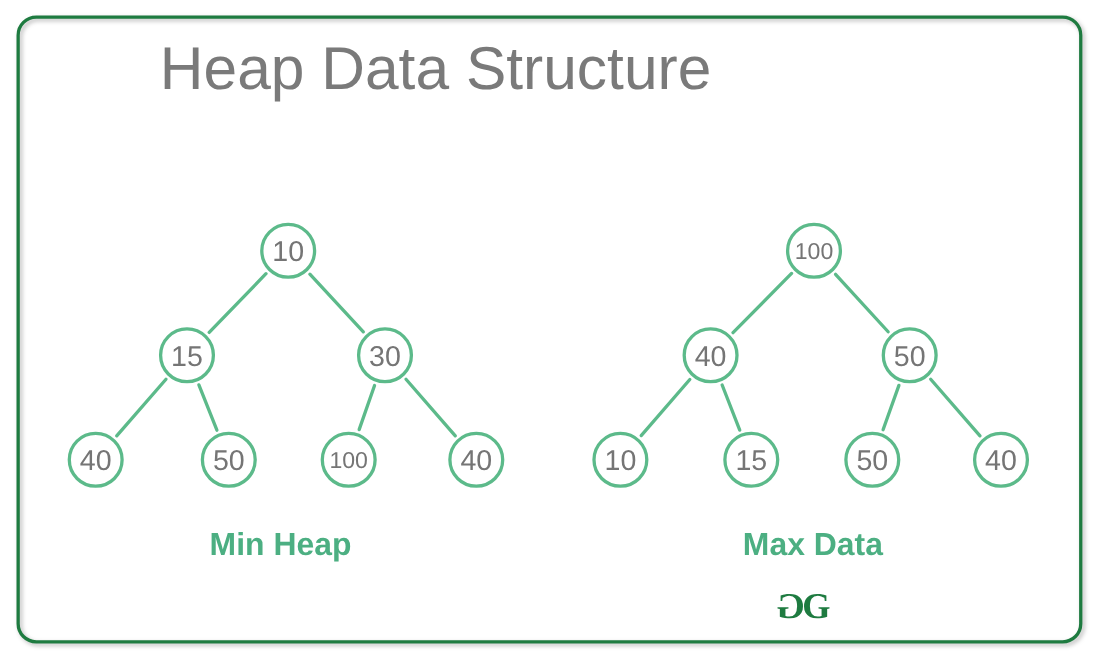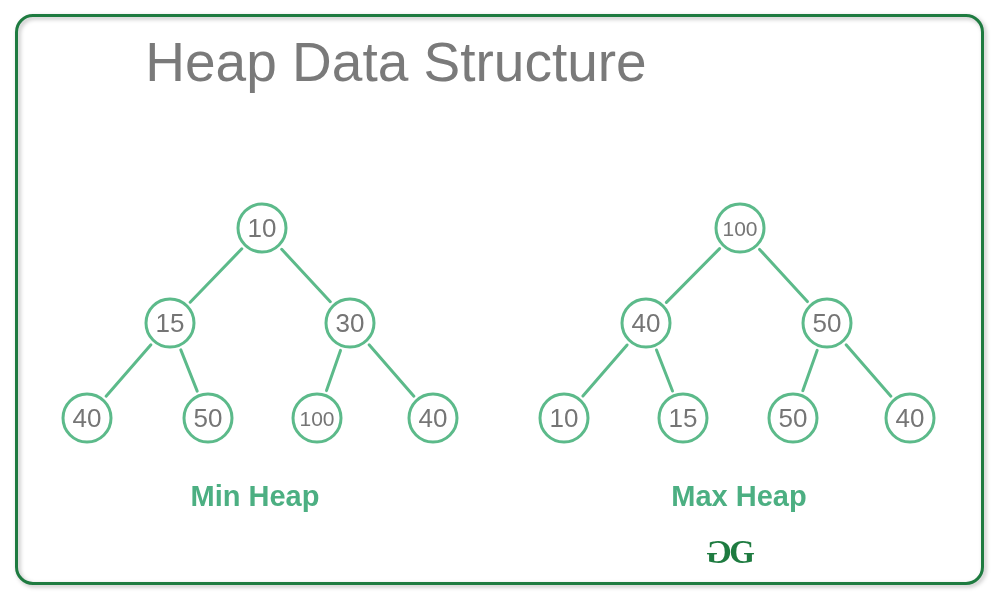--- a/index.html
+++ b/index.html
@@ -140,18 +140,18 @@
         <circle cx="793" cy="418" r="24" fill="#ffffff" stroke="#5cba8a" stroke-width="3"></circle>
         <text x="793" y="418" text-anchor="middle" dy="0.36em" fill="#757575" font-size="26" font-family="&quot;Liberation Sans&quot;, sans-serif">50</text>
       </g>
       <g>
         <circle cx="910" cy="418" r="24" fill="#ffffff" stroke="#5cba8a" stroke-width="3"></circle>
         <text x="910" y="418" text-anchor="middle" dy="0.36em" fill="#757575" font-size="26" font-family="&quot;Liberation Sans&quot;, sans-serif">40</text>
       </g>
     </svg>
 
   <div class="tree-label" style="left: 255px; top: 496px;">Min Heap</div>
-  <div class="tree-label" style="left: 739px; top: 496px;">Max Heap</div>
+  <div class="tree-label" style="left: 739px; top: 496px;">Max Data</div>
 
   <div class="logo"><span class="logo-g-flipped">G</span><span>G</span></div>
 
   <div class="frame"></div>
 </div>
 
 </body></html>

